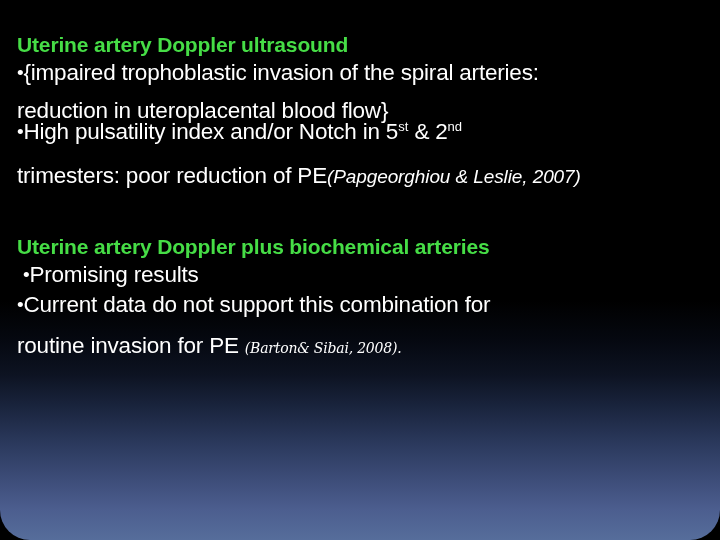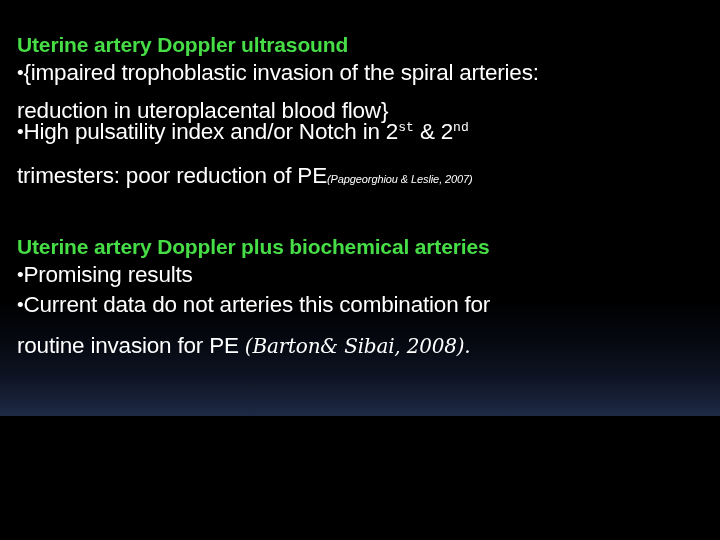--- a/index.html
+++ b/index.html
@@ -11,32 +11,33 @@
     width: 720px;
     height: 540px;
     overflow: hidden;
     background: #000000;
     font-family: "Liberation Sans", sans-serif;
   }
 
   #slide {
     position: relative;
     width: 720px;
-    height: 416px;
+    height: 540px;
     background: linear-gradient(to bottom,
         #000000 0px,
         #000000 300px,
         #050810 340px,
         #0d1322 375px,
         #1b2640 410px,
         #2c3a5e 445px,
         #3d4d79 480px,
         #4c5e8f 510px,
         #566d9b 540px);
     overflow: hidden;
+    border-radius: 30px;
   }
 
   #content {
     position: absolute;
     left: 0;
     top: 0;
     width: 720px;
     padding: 0;
   }
 
@@ -70,79 +71,78 @@
     font-size: 19px;
     vertical-align: 1px;
     margin-right: 0px;
   }
 
   sup {
     font-size: 0.58em;
     vertical-align: super;
     line-height: 0;
     letter-spacing: 0;
-    font-family: Liberation Mono, monospace;
   }
 
   .cite-a {
     font-family: "Liberation Sans", sans-serif;
     font-style: italic;
     font-weight: normal;
-    font-size: 11px;
+    font-size: 19px;
     letter-spacing: -0.1px;
     margin-top: 25px;
   }
 
   .cite-b {
     font-family: "DejaVu Serif", serif;
     font-style: italic;
     font-weight: normal;
-    font-size: 20px;
+    font-size: 14px;
     letter-spacing: -0.2px;
   }
 
   
   #h1      { position: absolute; left: 17px;  top: 30px;  }
   #l1      { position: absolute; left: 17px;  top: 60px;  }
   #l2      { position: absolute; left: 17px;  top: 98px;  }
   #l3      { position: absolute; left: 17px;  top: 118px; }
   #l4      { position: absolute; left: 17px;  top: 162px; }
   #h2      { position: absolute; left: 17px;  top: 232px; }
-  #l5      { position: absolute; left: 17px;  top: 262px; }
+  #l5      { position: absolute; left: 23px;  top: 262px; }
   #l6      { position: absolute; left: 17px;  top: 292px; }
   #l7      { position: absolute; left: 17px;  top: 332px; }
 
   #l3, #l4, #l7 { line-height: 28px; }
 </style>
 </head>
 <body>
 
 <div id="slide">
   <div id="content">
 
     <div class="block">
 
       <div id="h1" class="heading">Uterine artery Doppler ultrasound</div>
 
       <div id="l1" class="body-line"><span class="bullet">•</span><span>{impaired trophoblastic invasion of the spiral arteries:</span></div>
 
       <div id="l2" class="body-line">reduction in uteroplacental blood flow}</div>
 
-      <div id="l3" class="body-line"><span class="bullet">•</span><span>High pulsatility index and/or Notch in 2</span><sup>st</sup><span> &amp; 2</span><sup>nd</sup></div>
+      <div id="l3" class="body-line"><span class="bullet">•</span><span>High pulsatility index and/or Notch in 5</span><sup>st</sup><span> &amp; 2</span><sup>nd</sup></div>
 
       <div id="l4" class="body-line"><span>trimesters: poor reduction of PE</span><span class="cite-a">(Papgeorghiou &amp; Leslie, 2007)</span></div>
 
     </div>
 
     <div class="block">
 
       <div id="h2" class="heading">Uterine artery Doppler plus biochemical arteries</div>
 
       <div id="l5" class="body-line"><span class="bullet">•</span><span>Promising results</span></div>
 
-      <div id="l6" class="body-line"><span class="bullet">•</span><span>Current data do not arteries this combination for</span></div>
+      <div id="l6" class="body-line"><span class="bullet">•</span><span>Current data do not support this combination for</span></div>
 
       <div id="l7" class="body-line"><span>routine invasion for PE </span><span class="cite-b">(Barton&amp; Sibai, 2008).</span></div>
 
     </div>
 
   </div>
 </div>
 
 </body></html>

